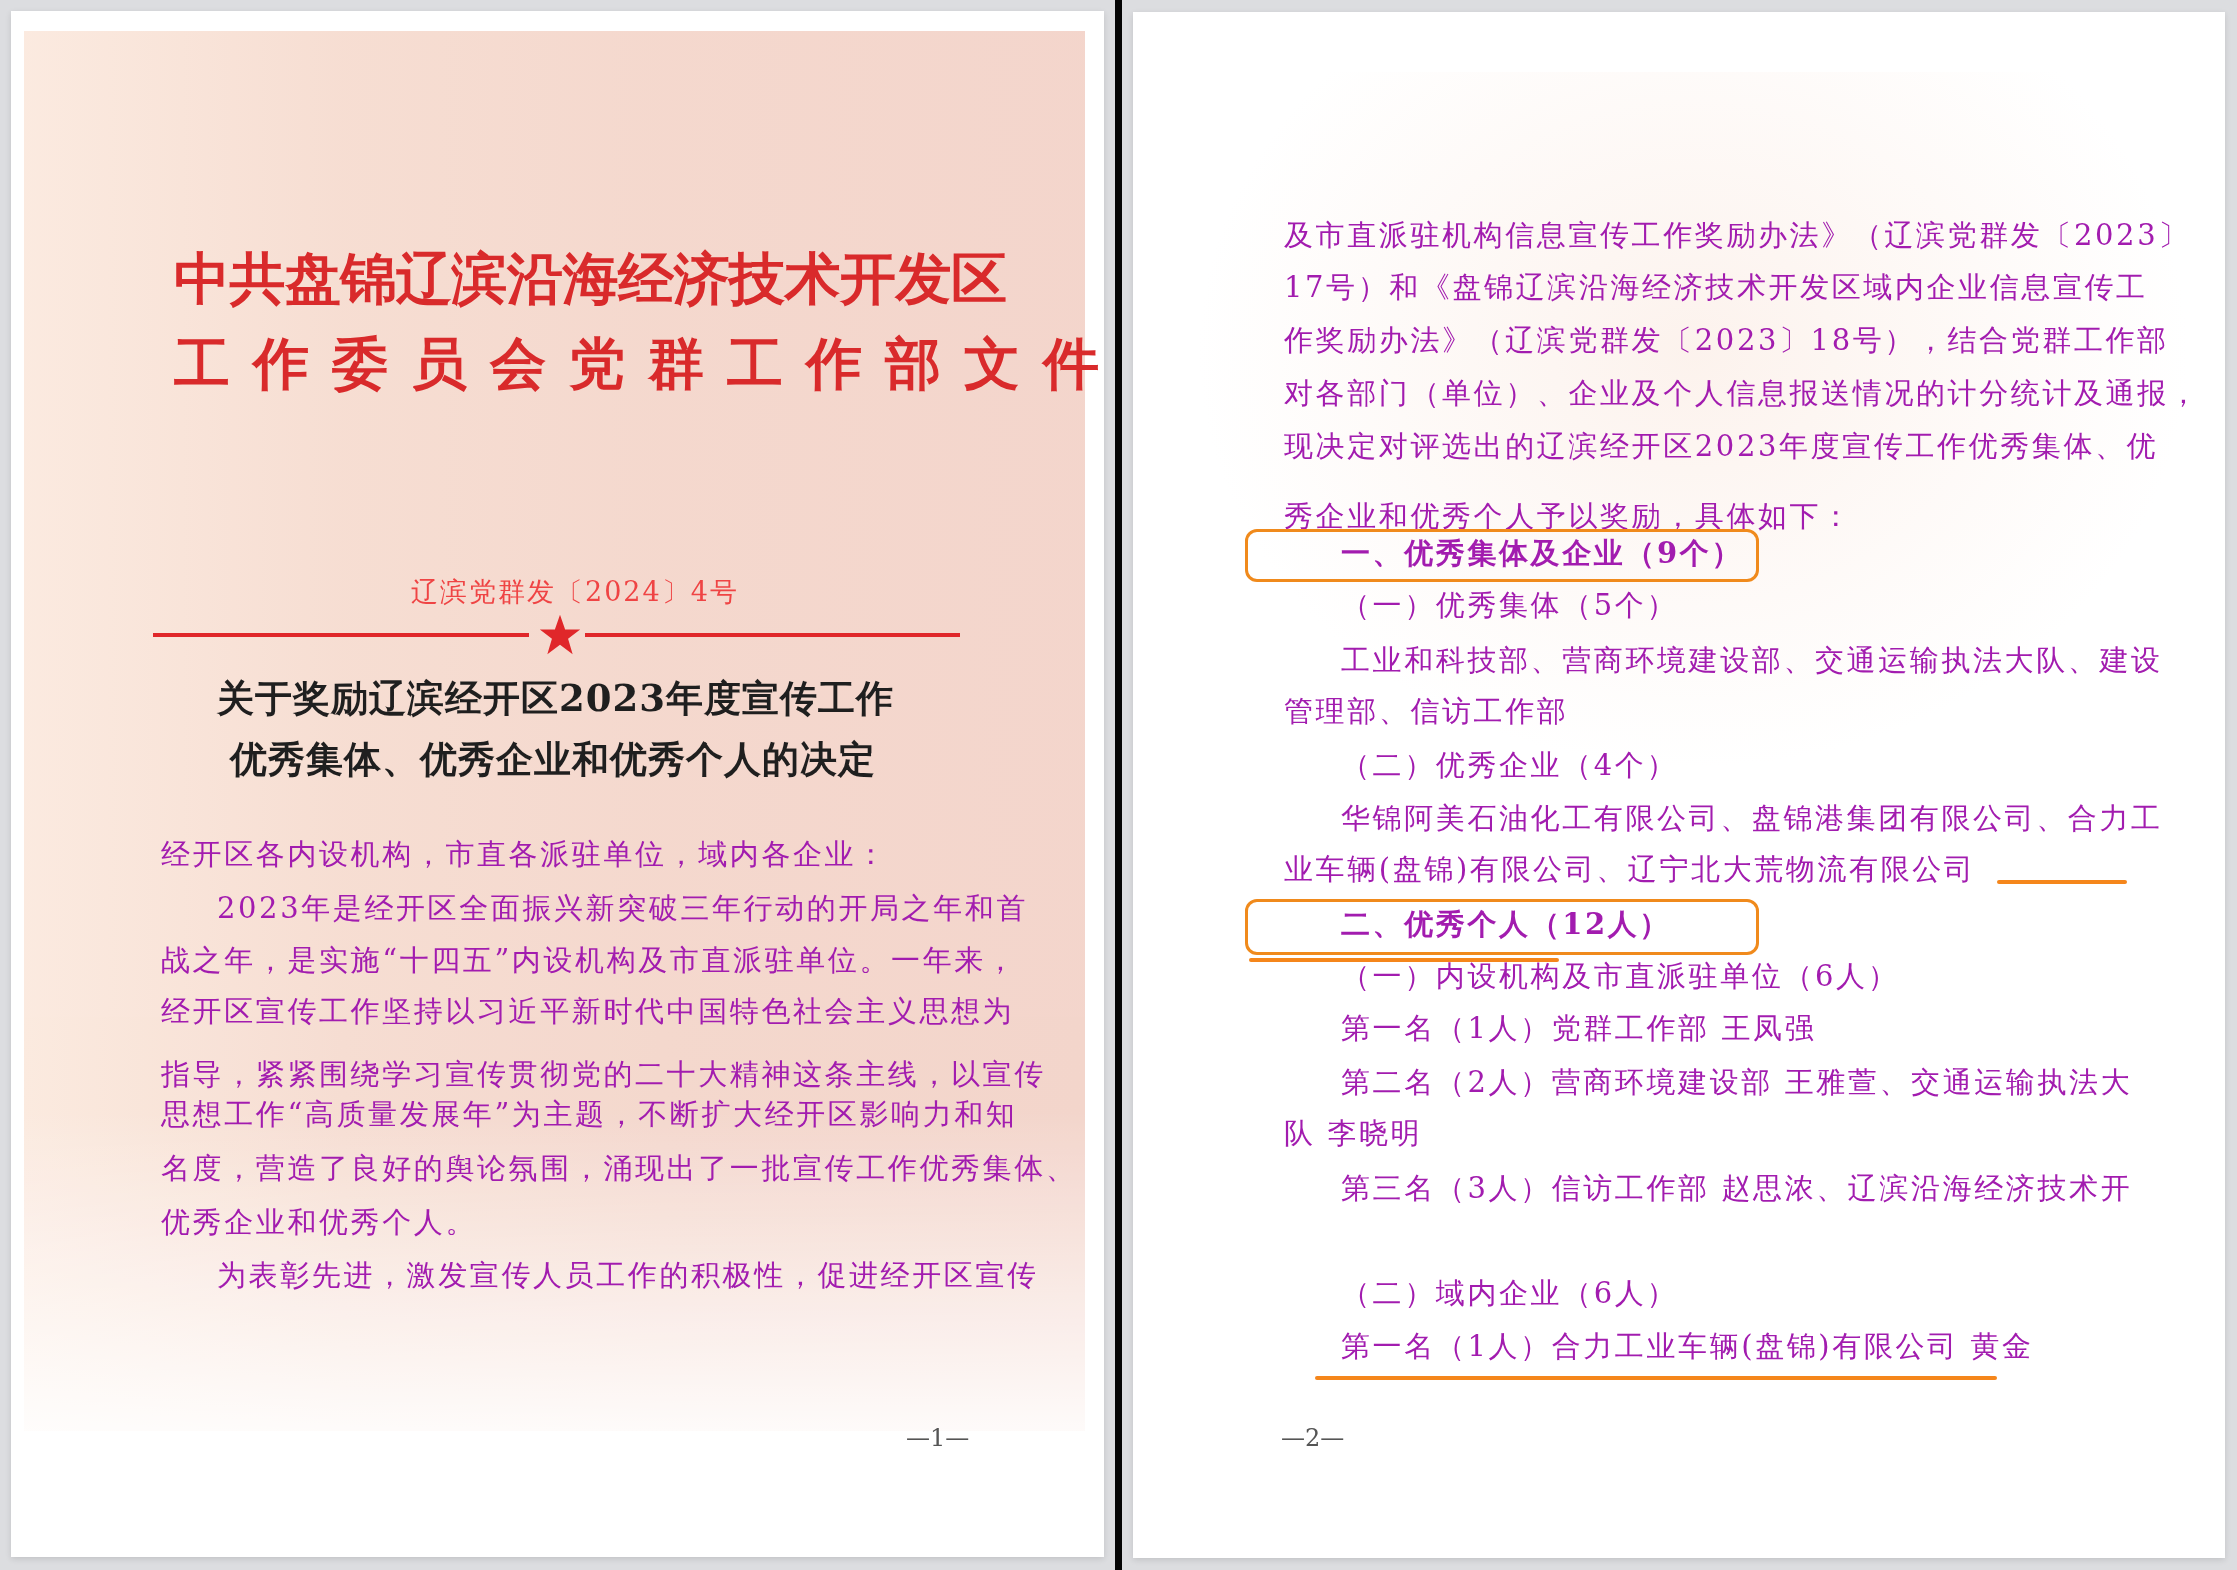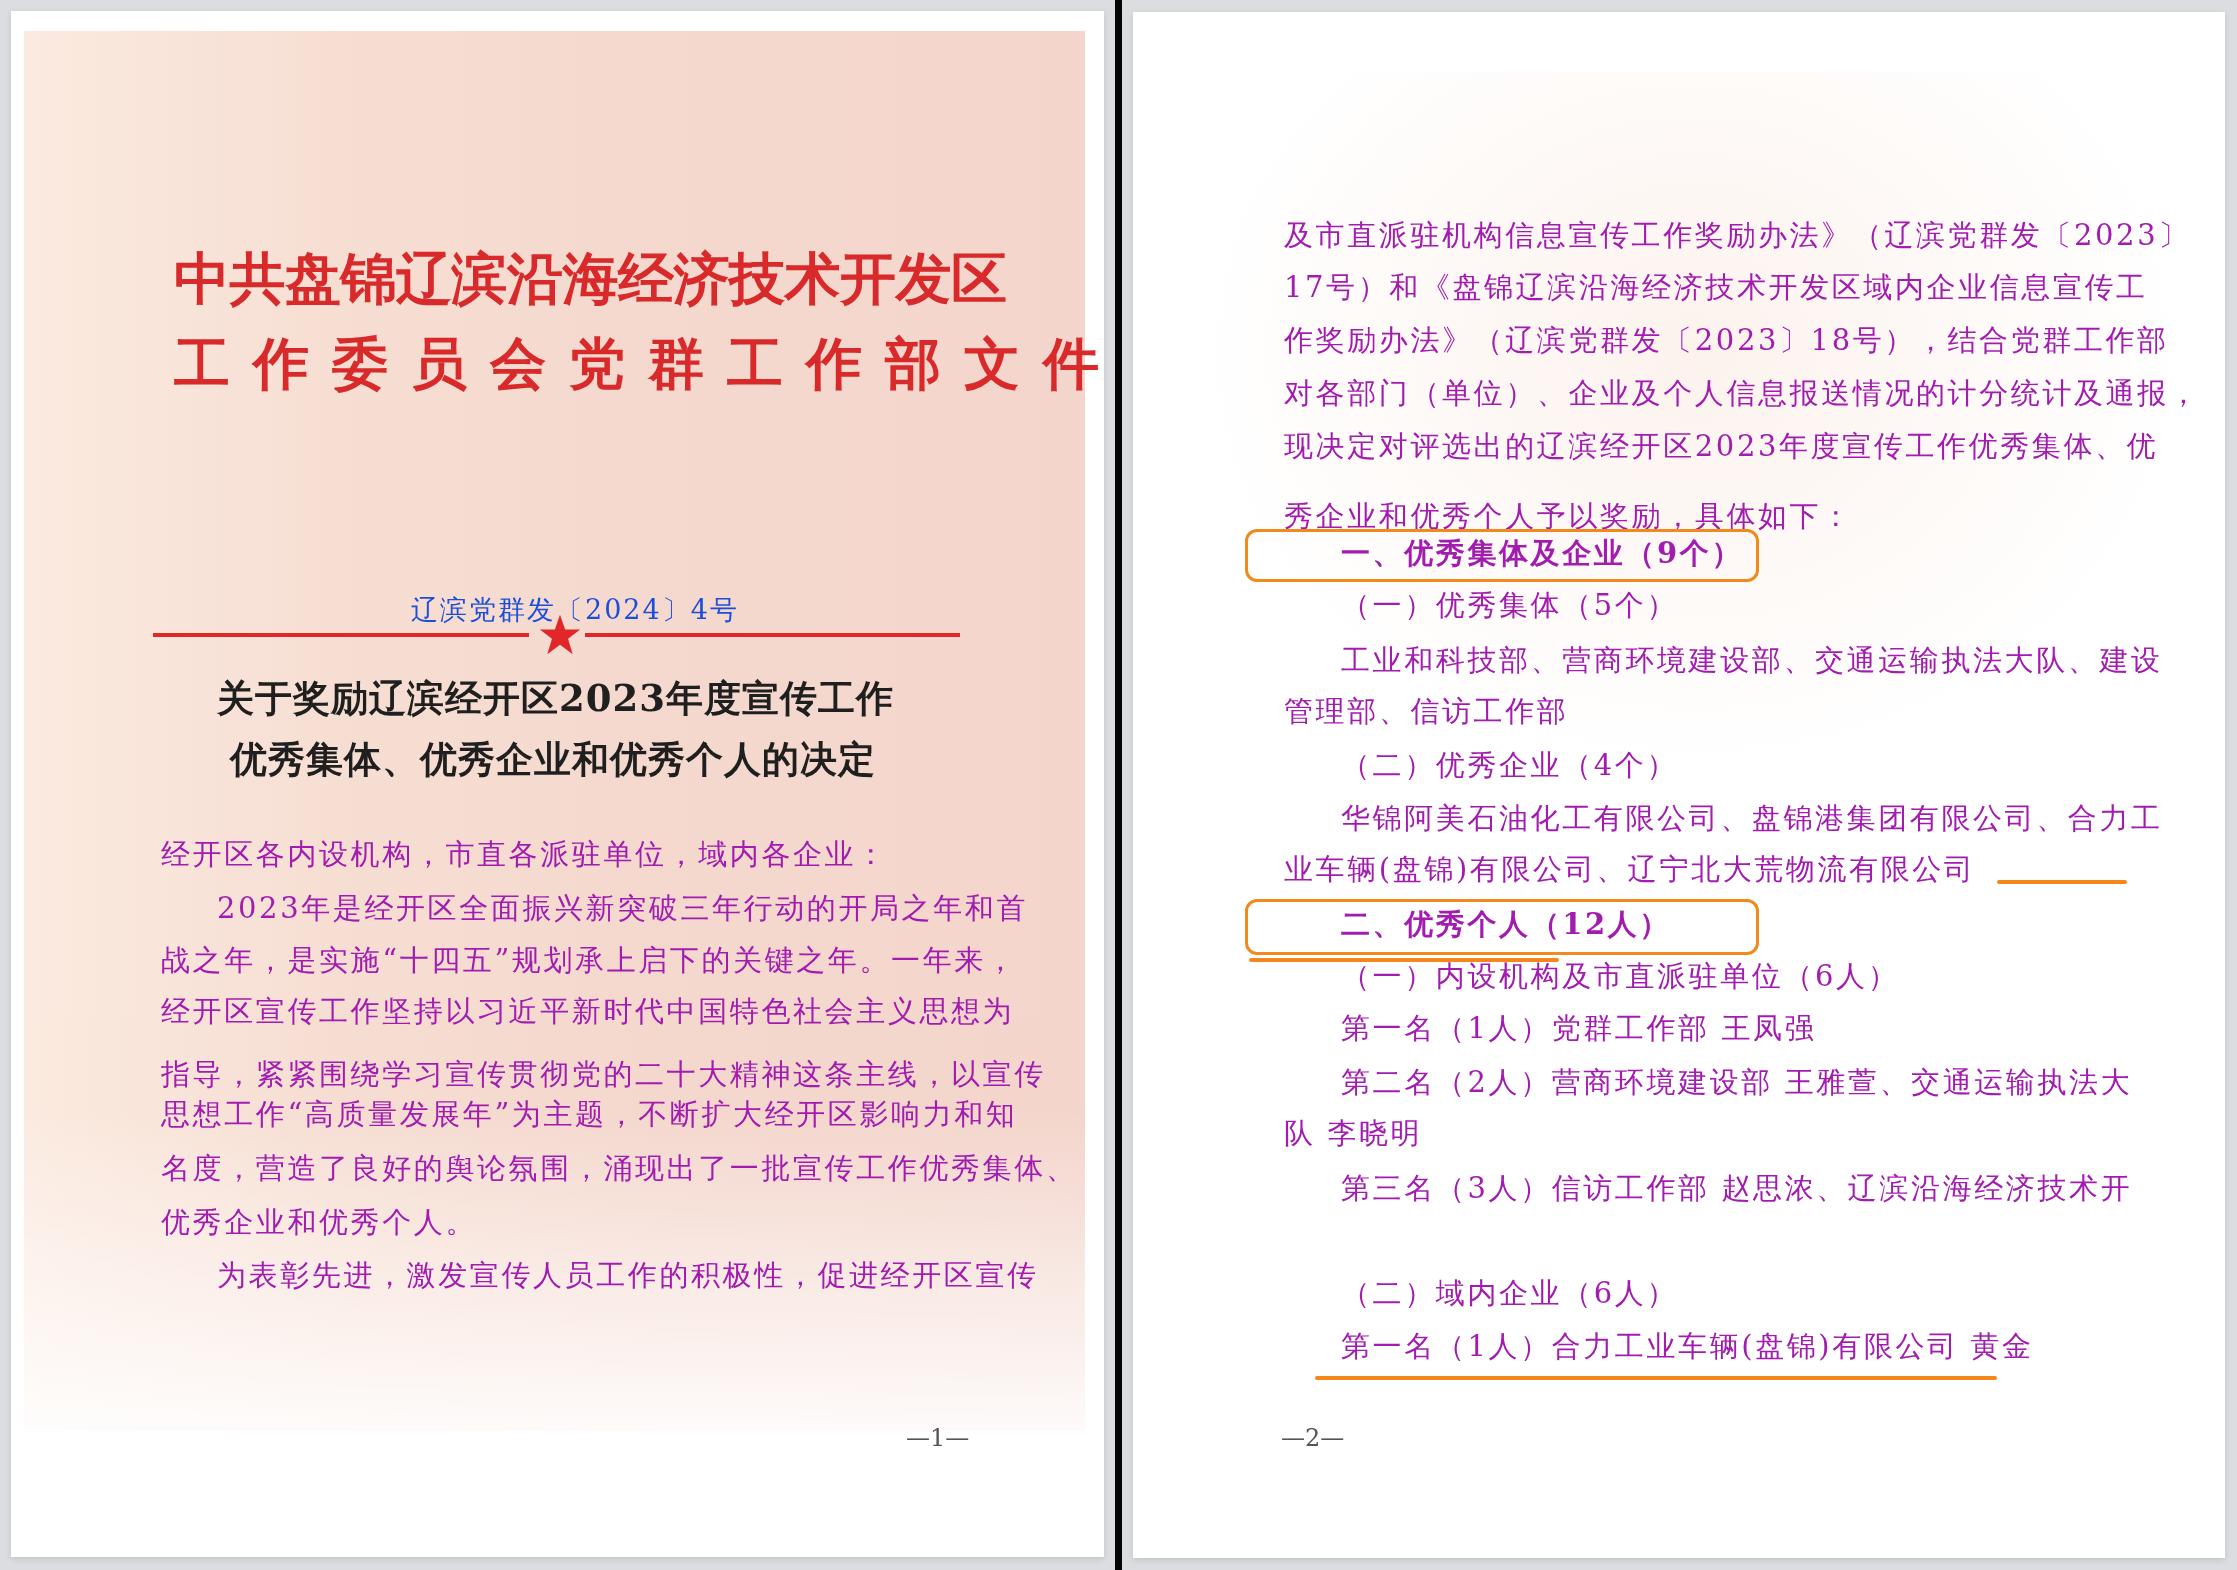--- a/index.html
+++ b/index.html
@@ -34,21 +34,21 @@
 
   .abs { position: absolute; white-space: nowrap; }
 
   .red-title {
     color: #d92a2b; font-family: "DejaVu Serif", serif; font-weight: bold;
     font-size: 56px; line-height: 64px; letter-spacing: 0px;
   }
   .red-title-1 { left: 163px; top: 235px; letter-spacing: -0.5px; }
   .red-title-2 { left: 163px; top: 320px; letter-spacing: 23px; }
 
-  .doc-number { left: 400px; top: 581px; font-size: 27px; color: #1d4ed8; letter-spacing: 2px; }
+  .doc-number { left: 400px; top: 563px; font-size: 27px; color: #ef4444; letter-spacing: 2px; }
 
   .red-rule { position: absolute; height: 4px; background: #e0272a; top: 622px; }
   .red-rule-left { left: 142px; width: 376px; }
   .red-rule-right { left: 574px; width: 375px; }
   .red-star { position: absolute; left: 527px; top: 602px; width: 44px; height: 44px; }
 
   .decision-title { font-size: 37px; font-weight: bold; color: #1f1f1f; letter-spacing: 1px; }
   .decision-title-1 { left: 206px; top: 663px; }
   .decision-title-2 { left: 219px; top: 724px; }
 
@@ -76,21 +76,21 @@
     <svg class="red-star" viewBox="0 0 24 24">
       <polygon points="12,1 14.8,9 23,9 16.4,14 18.9,22.5 12,17.3 5.1,22.5 7.6,14 1,9 9.2,9" fill="#e0272a"></polygon>
     </svg>
     <div class="red-rule red-rule-right"></div>
 
     <div class="abs decision-title decision-title-1">关于奖励辽滨经开区2023年度宣传工作</div>
     <div class="abs decision-title decision-title-2">优秀集体、优秀企业和优秀个人的决定</div>
 
     <div class="abs body-text" style="left:150px; top:824px;">经开区各内设机构，市直各派驻单位，域内各企业：</div>
     <div class="abs body-text" style="left:206px; top:878px;">2023年是经开区全面振兴新突破三年行动的开局之年和首</div>
-    <div class="abs body-text" style="left:150px; top:930px;">战之年，是实施“十四五”规划承上启下的关键之年。一年来，</div>
+    <div class="abs body-text" style="left:150px; top:930px;">战之年，是实施“十四五”内设机构及市直派驻单位。一年来，</div>
     <div class="abs body-text" style="left:150px; top:981px;">经开区宣传工作坚持以习近平新时代中国特色社会主义思想为</div>
     <div class="abs body-text" style="left:150px; top:1044px;">指导，紧紧围绕学习宣传贯彻党的二十大精神这条主线，以宣传</div>
     <div class="abs body-text" style="left:150px; top:1084px;">思想工作“高质量发展年”为主题，不断扩大经开区影响力和知</div>
     <div class="abs body-text" style="left:150px; top:1138px;">名度，营造了良好的舆论氛围，涌现出了一批宣传工作优秀集体、</div>
     <div class="abs body-text" style="left:150px; top:1192px;">优秀企业和优秀个人。</div>
     <div class="abs body-text" style="left:206px; top:1245px;">为表彰先进，激发宣传人员工作的积极性，促进经开区宣传</div>
 
     <div class="abs page-num" style="left:895px; top:1413px;">—1—</div>
   </div>
 </div>

